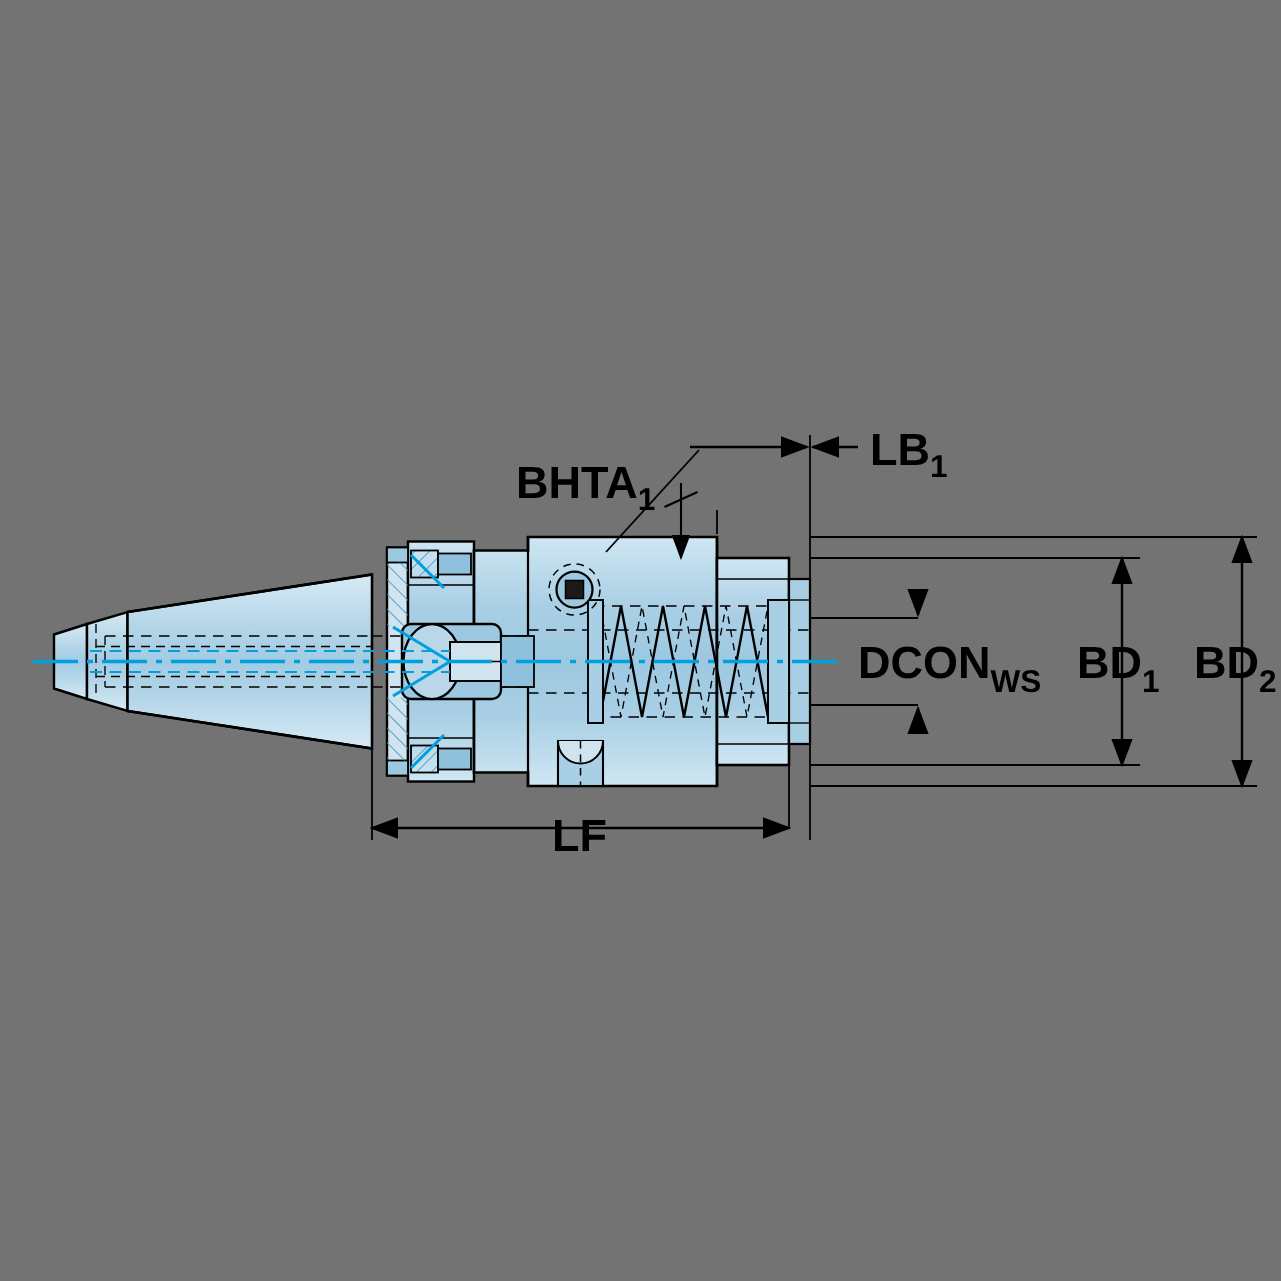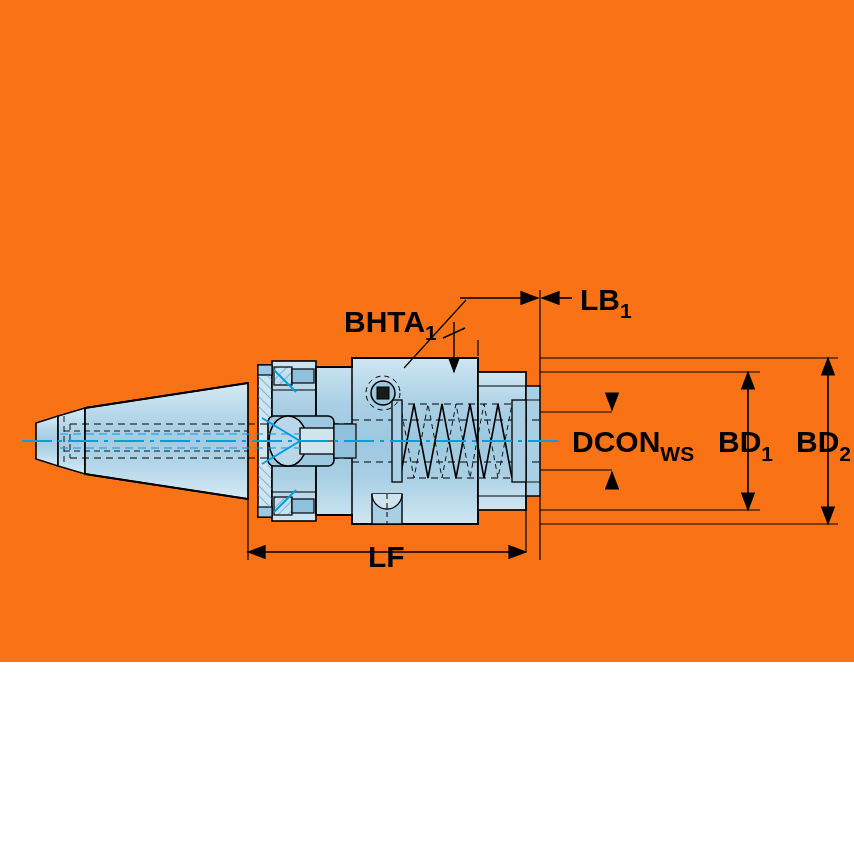--- a/index.html
+++ b/index.html
@@ -9,22 +9,22 @@
   }
   body {
     width: 854px;
     height: 854px;
     font-family: "Liberation Sans", sans-serif;
     overflow: hidden;
   }
   #stage {
     position: relative;
     width: 854px;
-    height: 662px;
-    background: #f97316;
+    height: 854px;
+    background: #737373;
   }
   svg.drawing {
     position: absolute;
     left: 0;
     top: 0;
     width: 854px;
     height: 854px;
   }
   .lbl {
     font-family: "Liberation Sans", sans-serif;

